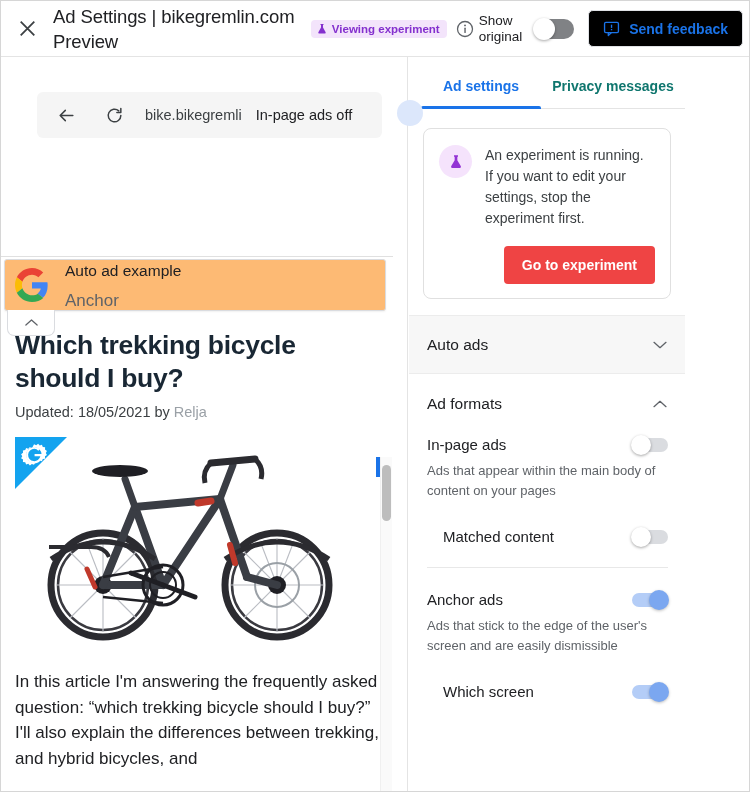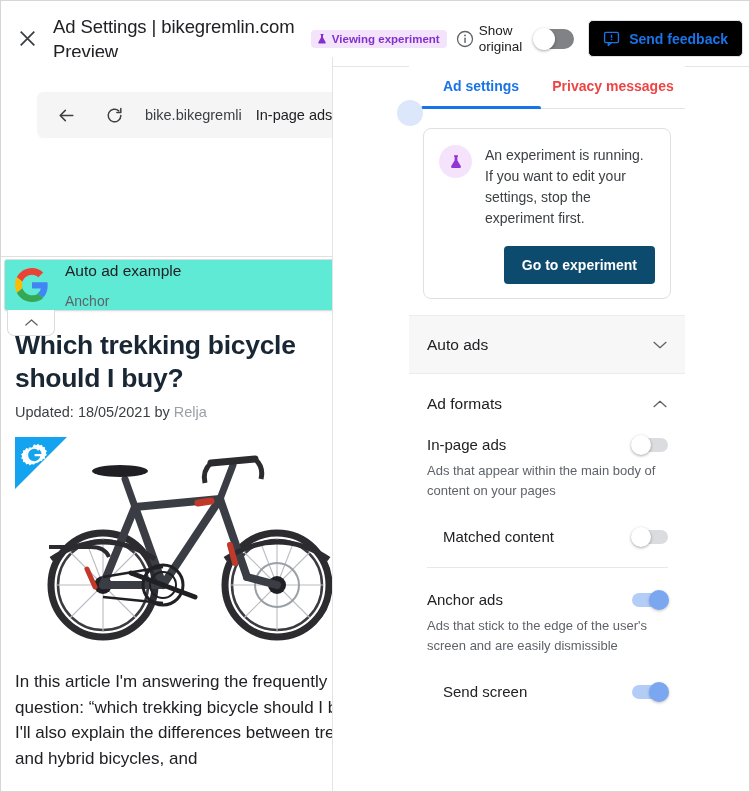--- a/index.html
+++ b/index.html
@@ -12,21 +12,21 @@
   #app {
     position: relative;
     width: 750px; height: 792px;
     background: #fff;
     border: 1px solid #d6d6d6;
     overflow: hidden;
   }
 
   
   .header {
-    position: absolute; left: 0; top: 10px;
+    position: absolute; left: 0; top: 0;
     width: 750px; height: 56px;
     background: #fff;
     border-bottom: 1px solid #e4e4e4;
     display: flex; align-items: center;
     padding: 0 8px 0 10px;
   }
   .close-btn {
     width: 32px; height: 32px; flex: 0 0 32px;
     display: flex; align-items: center; justify-content: center;
     cursor: pointer; border-radius: 50%;
@@ -99,21 +99,21 @@
     font-size: 14px;
     font-weight: bold;
     cursor: pointer;
     white-space: nowrap;
   }
   .feedback-btn svg { width: 17px; height: 17px; }
 
   
   .left-pane {
     position: absolute; left: 0; top: 56px;
-    width: 332px; height: 736px;
+    width: 407px; height: 736px;
     background: #fff;
     border-right: 1px solid #e4e4e4;
     overflow: hidden;
   }
   .url-bar {
     position: absolute; left: 36px; top: 35px;
     width: 345px; height: 46px;
     background: #f5f5f5;
     border-radius: 6px;
     display: flex; align-items: center;
@@ -142,32 +142,32 @@
   .site-frame {
     position: absolute; left: 0; top: 199px;
     width: 392px; height: 537px;
     background: #fff;
     border-top: 1px solid #e0e0e0;
     overflow: hidden;
   }
   .ad-card {
     position: absolute; left: 3px; top: 2px;
     width: 382px; height: 52px;
-    background: #5eead4;
+    background: #fdba74;
     border: 1px solid #dadce0;
     border-radius: 3px;
     display: flex; align-items: center;
     padding: 0 10px;
     box-shadow: 0 1px 2px rgba(0,0,0,0.06);
     z-index: 4;
   }
   .g-logo { width: 34px; height: 34px; flex: 0 0 34px; }
   .ad-card-text { margin-left: 16px; }
   .ad-card-title { font-size: 15.5px; color: #202124; line-height: 19px; }
-  .ad-card-sub { font-size: 14px; color: #5f6368; line-height: 16px; margin-top: 13px; }
+  .ad-card-sub { font-size: 17px; color: #5f6368; line-height: 16px; margin-top: 13px; }
   .ad-collapse {
     position: absolute; left: 6px; top: 53px;
     width: 48px; height: 26px;
     background: #fff;
     border: 1px solid #dadce0;
     border-top: none;
     border-radius: 0 0 7px 7px;
     display: flex; align-items: center; justify-content: center;
     cursor: pointer;
     z-index: 5;
@@ -251,21 +251,21 @@
     display: flex; align-items: flex-end;
     height: 52px;
     border-bottom: 1px solid #e4e4e4;
     padding: 0 6px;
   }
   .tab {
     flex: 1;
     text-align: center;
     font-size: 14px;
     font-weight: bold;
-    color: #ef4444;
+    color: #0f766e;
     padding-bottom: 14px;
     cursor: pointer;
     position: relative;
   }
   .tab.active { color: #1a73e8; }
   .tab.active::after {
     content: ""; position: absolute;
     left: 6px; right: 6px; bottom: -1px;
     height: 3px; background: #1a73e8;
     border-radius: 2px 2px 0 0;
@@ -281,21 +281,21 @@
   .flask-circle {
     width: 33px; height: 33px; flex: 0 0 33px;
     border-radius: 50%;
     background: #f5e3fc;
     display: flex; align-items: center; justify-content: center;
   }
   .flask-circle svg { width: 16px; height: 16px; }
   .exp-text { font-size: 14px; line-height: 21px; color: #3c4043; }
   .exp-btn-row { display: flex; justify-content: flex-end; margin-top: 17px; }
   .primary-btn {
-    background: #0c4a6e; color: #fff;
+    background: #ef4444; color: #fff;
     border: none; border-radius: 4px;
     font-size: 14px; font-weight: bold;
     padding: 11px 18px;
     cursor: pointer;
     font-family: "Liberation Sans", sans-serif;
   }
 
   .section-head {
     display: flex; align-items: center; justify-content: space-between;
     height: 59px;
@@ -568,21 +568,21 @@
         <div class="setting-row">
           <div class="setting-label">Anchor ads</div>
           <div class="toggle sm on">
             <div class="knob"></div>
           </div>
         </div>
         <div class="setting-desc">Ads that stick to the edge of the user's screen and are easily dismissible</div>
 
         <div class="sub-block">
           <div class="setting-row">
-            <div class="setting-label">Send screen</div>
+            <div class="setting-label">Which screen</div>
             <div class="toggle sm on">
               <div class="knob"></div>
             </div>
           </div>
         </div>
       </div>
     </div>
   </div>
 </div>
 

